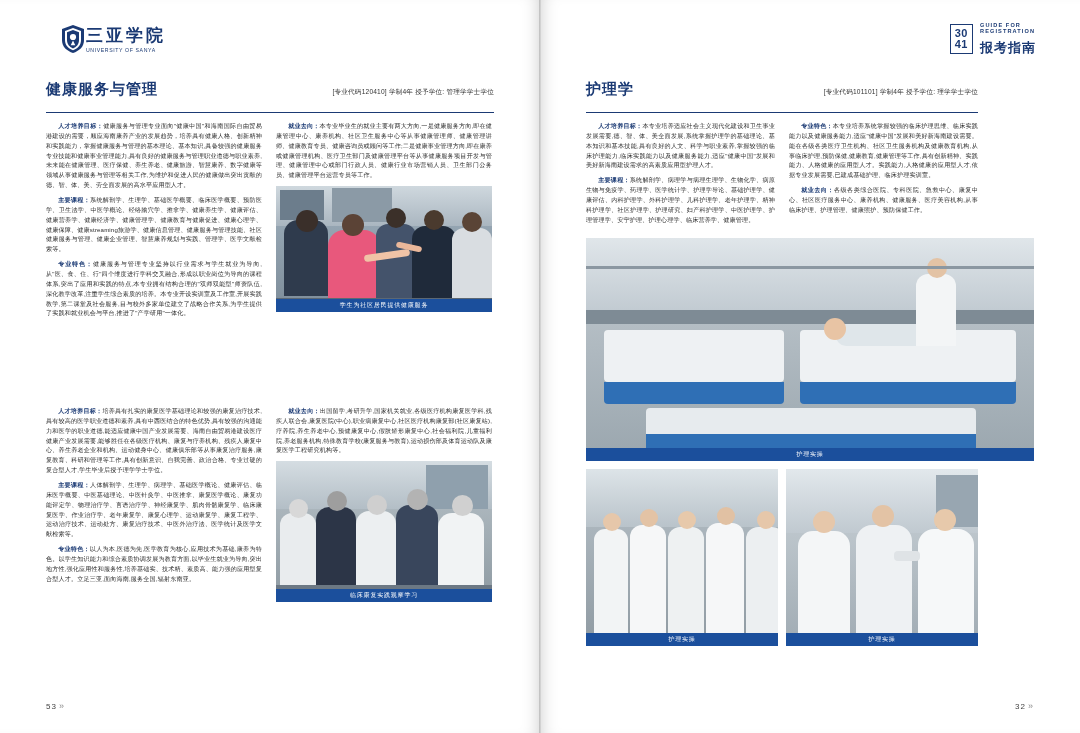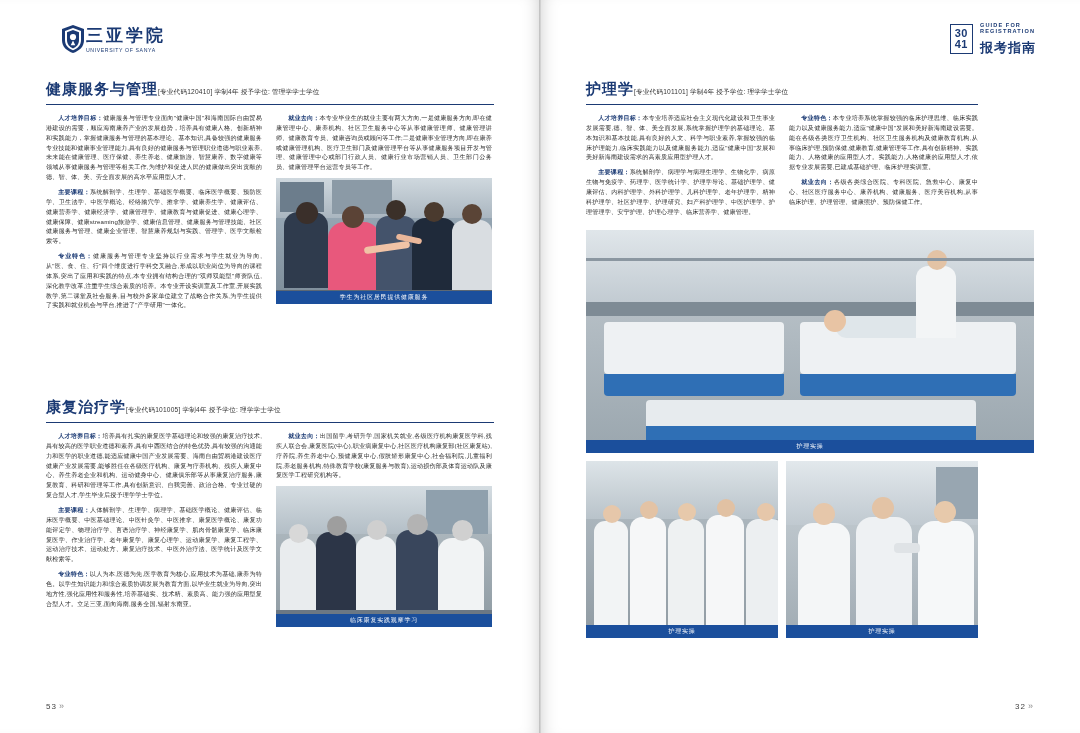--- a/index.html
+++ b/index.html
@@ -25,21 +25,21 @@
 
   .guide-wrap{position:absolute;right:44px;top:22px;display:flex;align-items:center;gap:7px;}
   .year-box{border:1.6px solid #1b3a74;color:#1b3a74;font-weight:bold;font-size:11px;line-height:11px;padding:3px 4px;display:flex;flex-direction:column;align-items:center;letter-spacing:0.5px;}
   .guide-txt{display:flex;flex-direction:column;line-height:1.15;}
   .guide-en1{font-size:5.6px;color:#1b3a74;letter-spacing:1.1px;font-weight:bold;}
   .guide-en2{font-size:5.6px;color:#1b3a74;letter-spacing:1.1px;font-weight:bold;}
   .guide-cn{font-family:"Liberation Serif","DejaVu Serif",serif;font-size:13px;font-weight:bold;color:#1b3a74;letter-spacing:1px;margin-top:6px;}
 
   
   .major{position:absolute;}
-  .major-head{display:flex;align-items:flex-end;border-bottom:1.3px solid #1b3a74;padding-bottom:5px;}
+  .major-head{display:flex;align-items:flex-end;justify-content:space-between;border-bottom:1.3px solid #1b3a74;padding-bottom:13px;}
   .major-title{font-family:"Liberation Serif","DejaVu Serif",serif;font-size:15px;font-weight:bold;color:#1b3a74;letter-spacing:1px;}
   .major-meta{font-size:6.6px;color:#333;letter-spacing:0.2px;padding-bottom:2px;}
 
   .cols{display:flex;gap:14px;margin-top:8px;}
   .col{width:100%;}
   p.para{font-size:6.1px;line-height:1.62;color:#2b2b2b;margin:0 0 5px 0;text-align:justify;text-indent:2em;letter-spacing:0.15px;}
   p.para .lead{font-weight:bold;color:#1b3a74;}
 
   
   .photo{position:relative;overflow:hidden;background:#1d2b3a;}
@@ -114,24 +114,20 @@
               <div class="band" style="left:120px;top:58px;width:26px;height:6px;background:#eab79a;border-radius:3px;transform:rotate(12deg);"></div>
               <div class="band" style="left:0;top:112px;width:216px;height:14px;background:#5c6874;"></div>
             </div>
             <div class="cap">学生为社区居民提供健康服务</div>
           </div>
         </div>
       </div>
     </div>
 
     <div class="major" style="left:46px;top:398px;width:448px;">
-      <div class="major-head">
-        <div class="major-title">康复治疗学</div>
-        <div class="major-meta">[专业代码101005] 学制4年  授予学位: 理学学士学位</div>
-      </div>
       <div class="cols">
         <div class="col" style="width:216px;">
           <p class="para"><span class="lead">人才培养目标：</span><span>培养具有扎实的康复医学基础理论和较强的康复治疗技术,具有较高的医学职业道德和素养,具有中西医结合的特色优势,具有较强的沟通能力和医学的职业道德,能适应健康中国产业发展需要、海南自由贸易港建设医疗健康产业发展需要,能够胜任在各级医疗机构、康复与疗养机构、残疾人康复中心、养生养老企业和机构、运动健身中心、健康俱乐部等从事康复治疗服务,康复教育、科研和管理等工作,具有创新意识、自我完善、政治合格、专业过硬的复合型人才,学生毕业后授予理学学士学位。</span></p>
           <p class="para"><span class="lead">主要课程：</span><span>人体解剖学、生理学、病理学、基础医学概论、健康评估、临床医学概要、中医基础理论、中医针灸学、中医推拿、康复医学概论、康复功能评定学、物理治疗学、言语治疗学、神经康复学、肌肉骨骼康复学、临床康复医学、作业治疗学、老年康复学、康复心理学、运动康复学、康复工程学、运动治疗技术、运动处方、康复治疗技术、中医外治疗法、医学统计及医学文献检索等。</span></p>
           <p class="para"><span class="lead">专业特色：</span><span>以人为本,医德为先,医学教育为核心,应用技术为基础,康养为特色。以学生知识能力和综合素质协调发展为教育方面,以毕业生就业为导向,突出地方性,强化应用性和服务性,培养基础实、技术精、素质高、能力强的应用型复合型人才。立足三亚,面向海南,服务全国,辐射东南亚。</span></p>
         </div>
         <div class="col" style="width:216px;">
           <p class="para"><span class="lead">就业去向：</span><span>出国留学,考研升学,国家机关就业,各级医疗机构康复医学科,残疾人联合会,康复医院(中心),职业病康复中心,社区医疗机构康复部(社区康复站),疗养院,养生养老中心,预健康复中心,假肢矫形康复中心,社会福利院,儿童福利院,养老服务机构,特殊教育学校(康复服务与教育),运动损伤部及体育运动队及康复医学工程研究机构等。</span></p>
 
           <div class="photo" style="width:216px;height:141px;margin-top:6px;">

